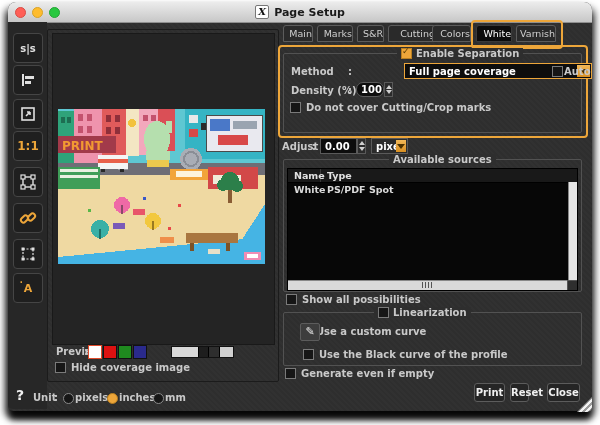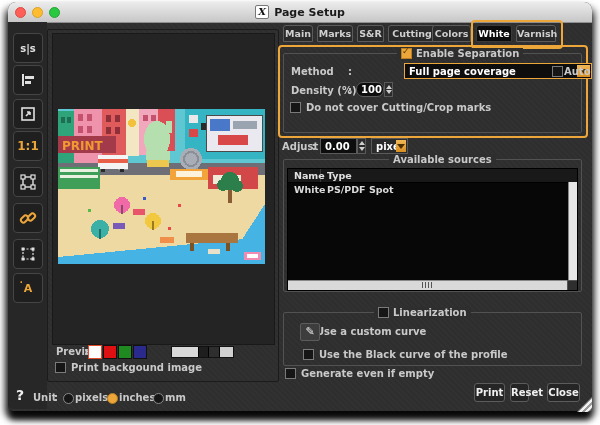--- a/index.html
+++ b/index.html
@@ -59,21 +59,21 @@
             display:flex;align-items:center;padding-left:4px;box-sizing:border-box;}
   .spin{position:absolute;width:9px;background:#2b2b2b;border:1px solid #5a5a5a;box-sizing:border-box;}
   .spin::before,.spin::after{content:"";position:absolute;left:1px;border-left:3px solid transparent;border-right:3px solid transparent;}
   .spin::before{top:2px;border-bottom:4px solid #cfcfcf;}
   .spin::after{bottom:2px;border-top:4px solid #cfcfcf;}
   .ddbtn{position:absolute;right:1px;top:1px;bottom:1px;width:13px;background:linear-gradient(#f2b858,#d88f22);
          display:flex;align-items:center;justify-content:center;}
   .ddbtn::after{content:"";border-left:4px solid transparent;border-right:4px solid transparent;border-top:5px solid #4a3000;}
   
   .tab{position:absolute;top:23px;height:17px;background:#2a2a2a;border:1px solid #5c5c5c;border-radius:3px 3px 0 0;
-       box-sizing:border-box;font-size:9.5px;font-weight:bold;color:#cfcfcf;text-align:center;line-height:15px;}
+       box-sizing:border-box;font-size:9.5px;font-weight:normal;color:#cfcfcf;text-align:right;line-height:15px;}
   .tab.active{background:#0d0d0d;color:#fff;border-color:#3a3a3a;}
   .hl{position:absolute;border:2px solid #eda63a;border-radius:4px;pointer-events:none;}
   
   .group{position:absolute;border:1px solid #525252;border-radius:2px;}
   .group-title{position:absolute;top:-6px;background:#2e2e2e;padding:0 4px;display:flex;align-items:flex-end;gap:4px;}
   
   .table{position:absolute;left:3px;top:8px;right:3px;bottom:0px;background:#070707;border:1px solid #000;}
   .thead{position:absolute;left:0;top:0;right:0;height:13px;background:#191919;border-bottom:1px solid #000;display:flex;}
   .th{font-size:9.5px;font-weight:bold;color:#e0e0e0;padding:1px 0 0 6px;box-sizing:border-box;}
   .th.c1{width:33px;border-right:1px solid #3a3a3a;}
@@ -260,21 +260,21 @@
       <span class="swatch" style="left:85px;background:#2a2a8c;"></span>
       <span class="strip">
         <div style="width:26px;background:#d8d8d8;"></div>
         <div style="width:10px;background:#1e1e1e;border-left:1px solid #000;"></div>
         <div style="width:10px;background:#2e2e2e;border-left:1px solid #000;"></div>
         <div style="width:13px;background:#d0d0d0;border-left:1px solid #000;"></div>
       </span>
     </div>
     <div class="hidebg-row">
       <span class="cb"></span>
-      <span class="lbl">Print backgound image</span>
+      <span class="lbl">Hide coverage image</span>
     </div>
   </div>
 
   <div class="tab" style="left:275px;width:30px;">Main</div>
   <div class="tab" style="left:309px;width:36px;">Marks</div>
   <div class="tab" style="left:349px;width:27px;">S&amp;R</div>
   <div class="tab" style="left:380px;width:48px;">Cutting</div>
   <div class="tab" style="left:424px;width:39px;">Colors</div>
   <div class="tab active" style="left:468px;width:36px;">White</div>
   <div class="tab" style="left:508px;width:40px;">Varnish</div>
@@ -332,20 +332,24 @@
         <span class="td">PS/PDF Spot</span>
       </div>
       <div class="vscroll"></div>
       <div class="hscroll">
           <span class="hgrip"></span>
         </div>
       <div class="scorner"></div>
     </div>
   </div>
 
+  <div class="chk-row" style="left:278px;top:292px;">
+    <span class="cb"></span>
+    <span class="lbl">Show all possibilities</span>
+  </div>
 
   <div class="group" style="left:275px;top:310px;width:297px;height:52px;">
     <div class="group-title" style="left:90px;">
       <span class="cb"></span>
       <span class="lbl">Linearization</span>
     </div>
     <div class="chk-row" style="left:16px;top:13px;">
       <span class="cb on-white"></span>
       <span class="lbl">Use a custom curve</span>
       <span class="pencil-btn"><span>✎</span></span>

